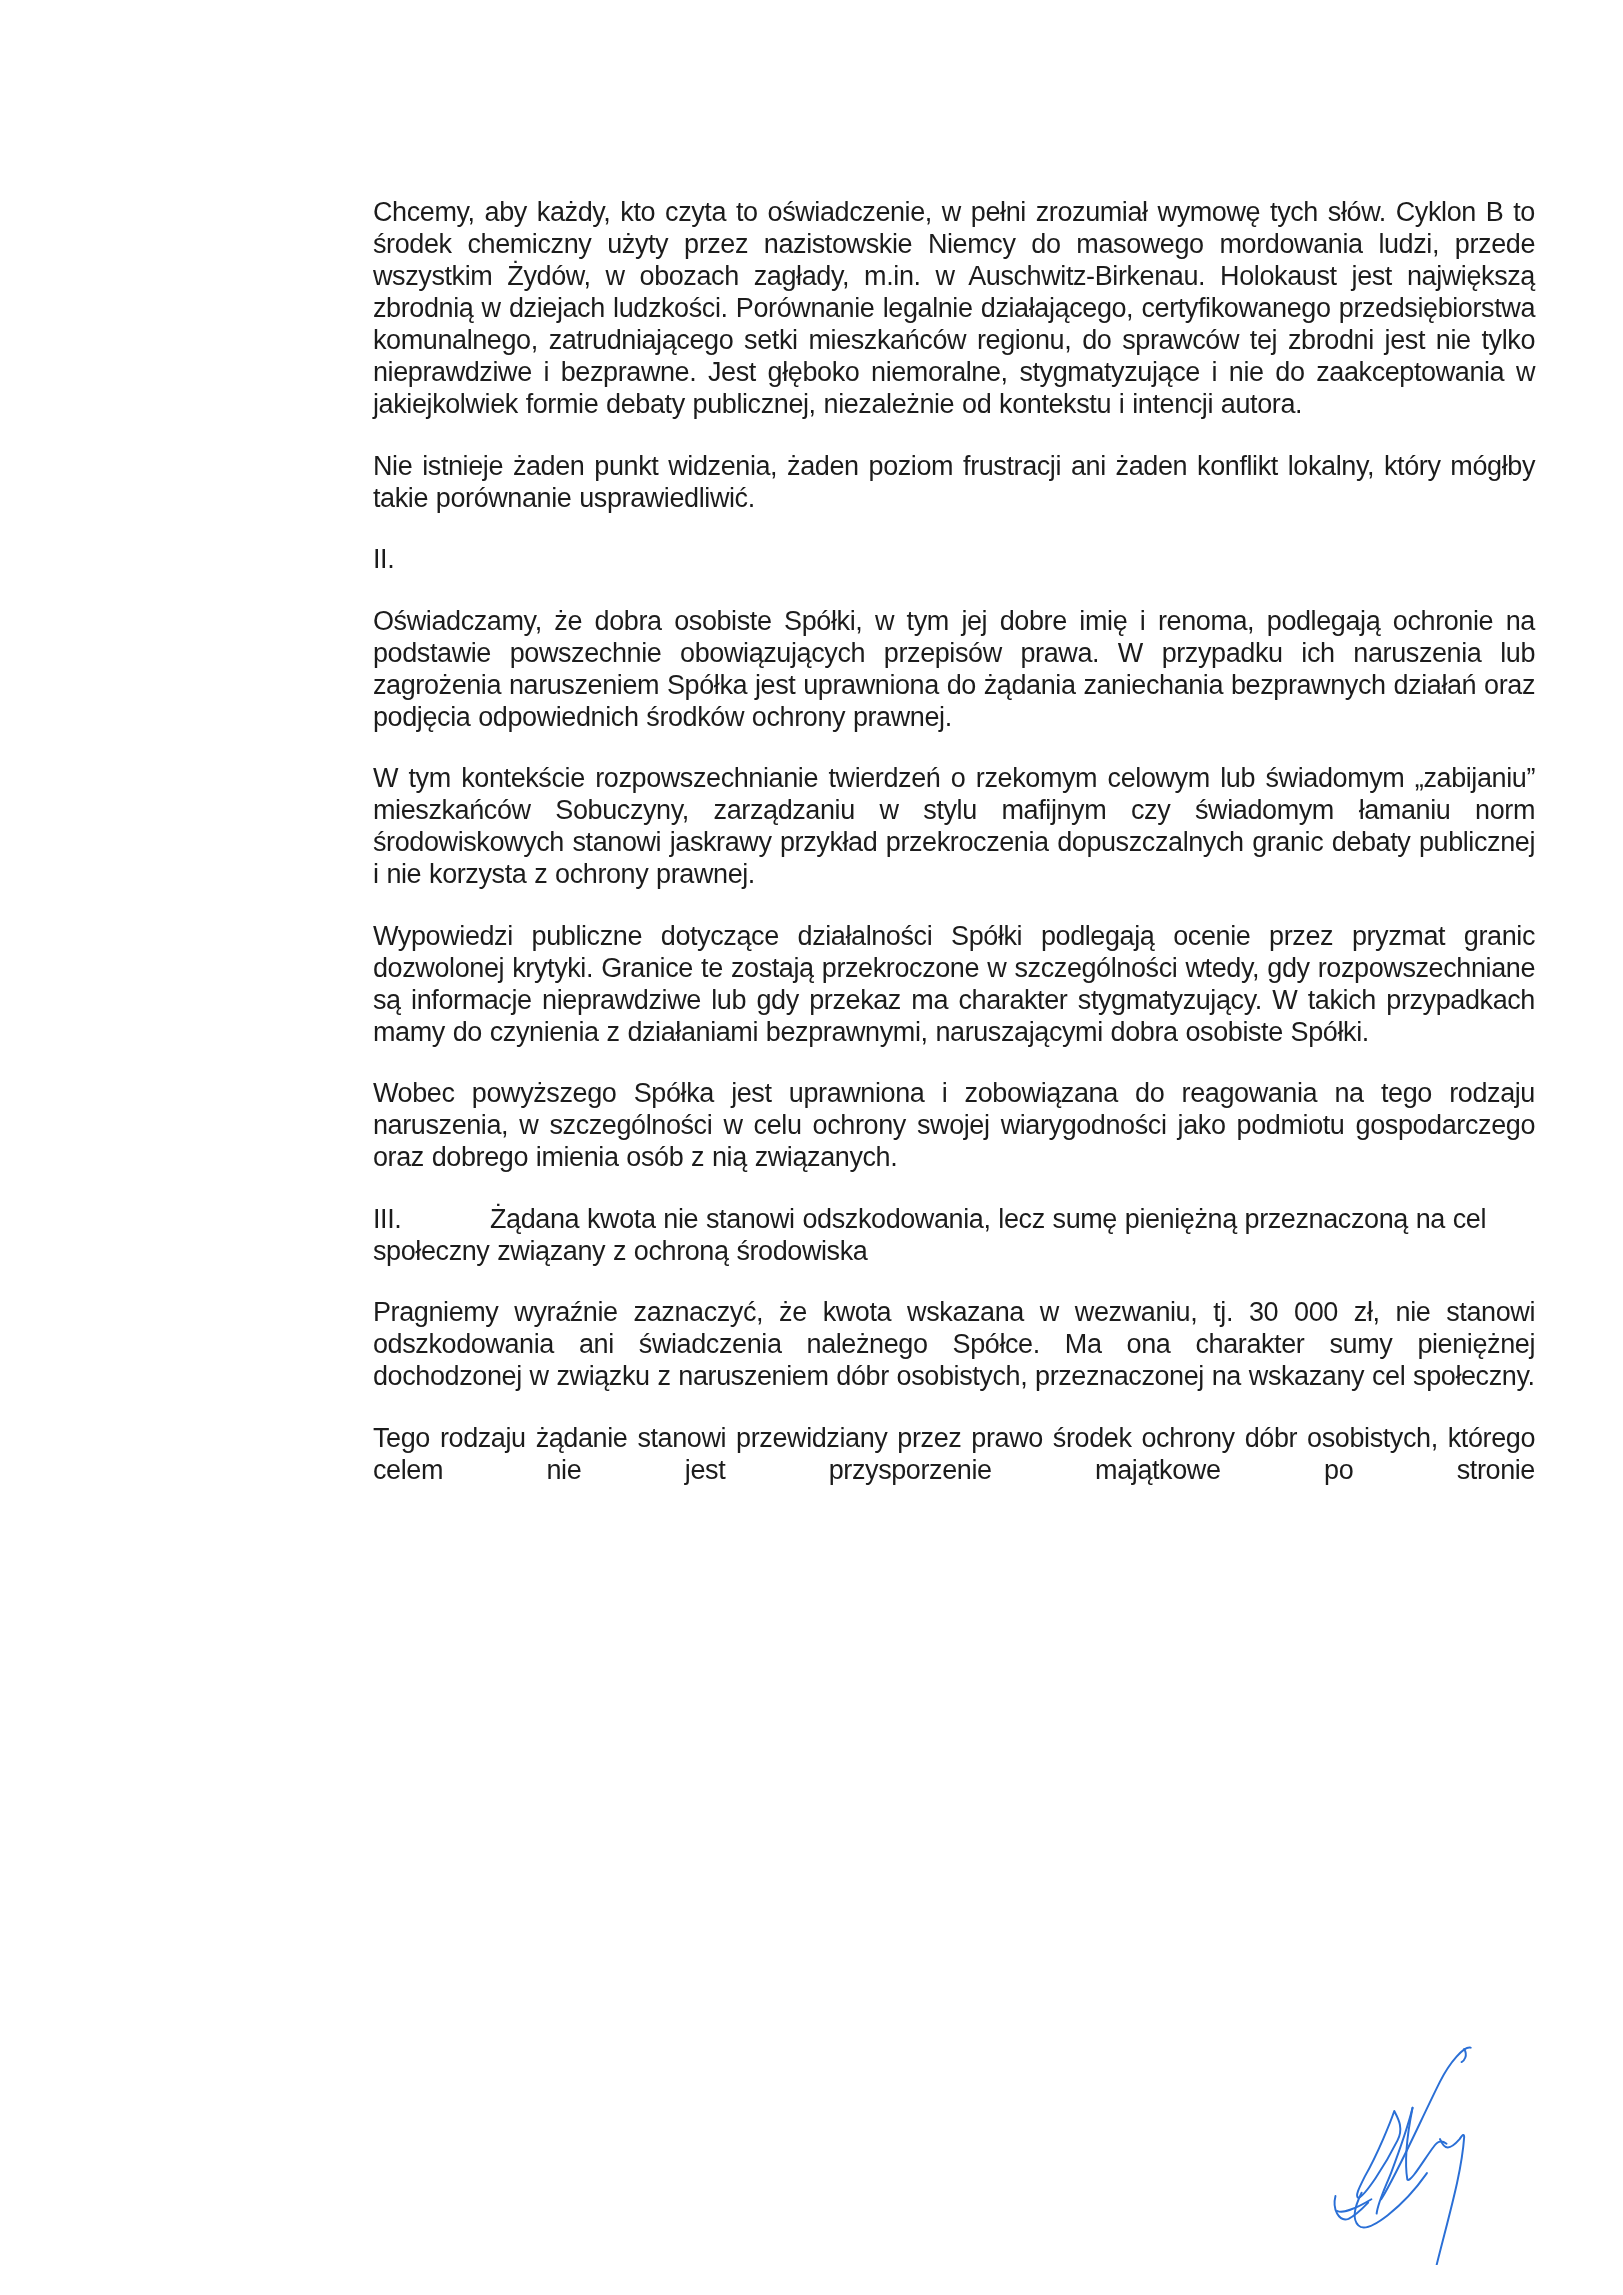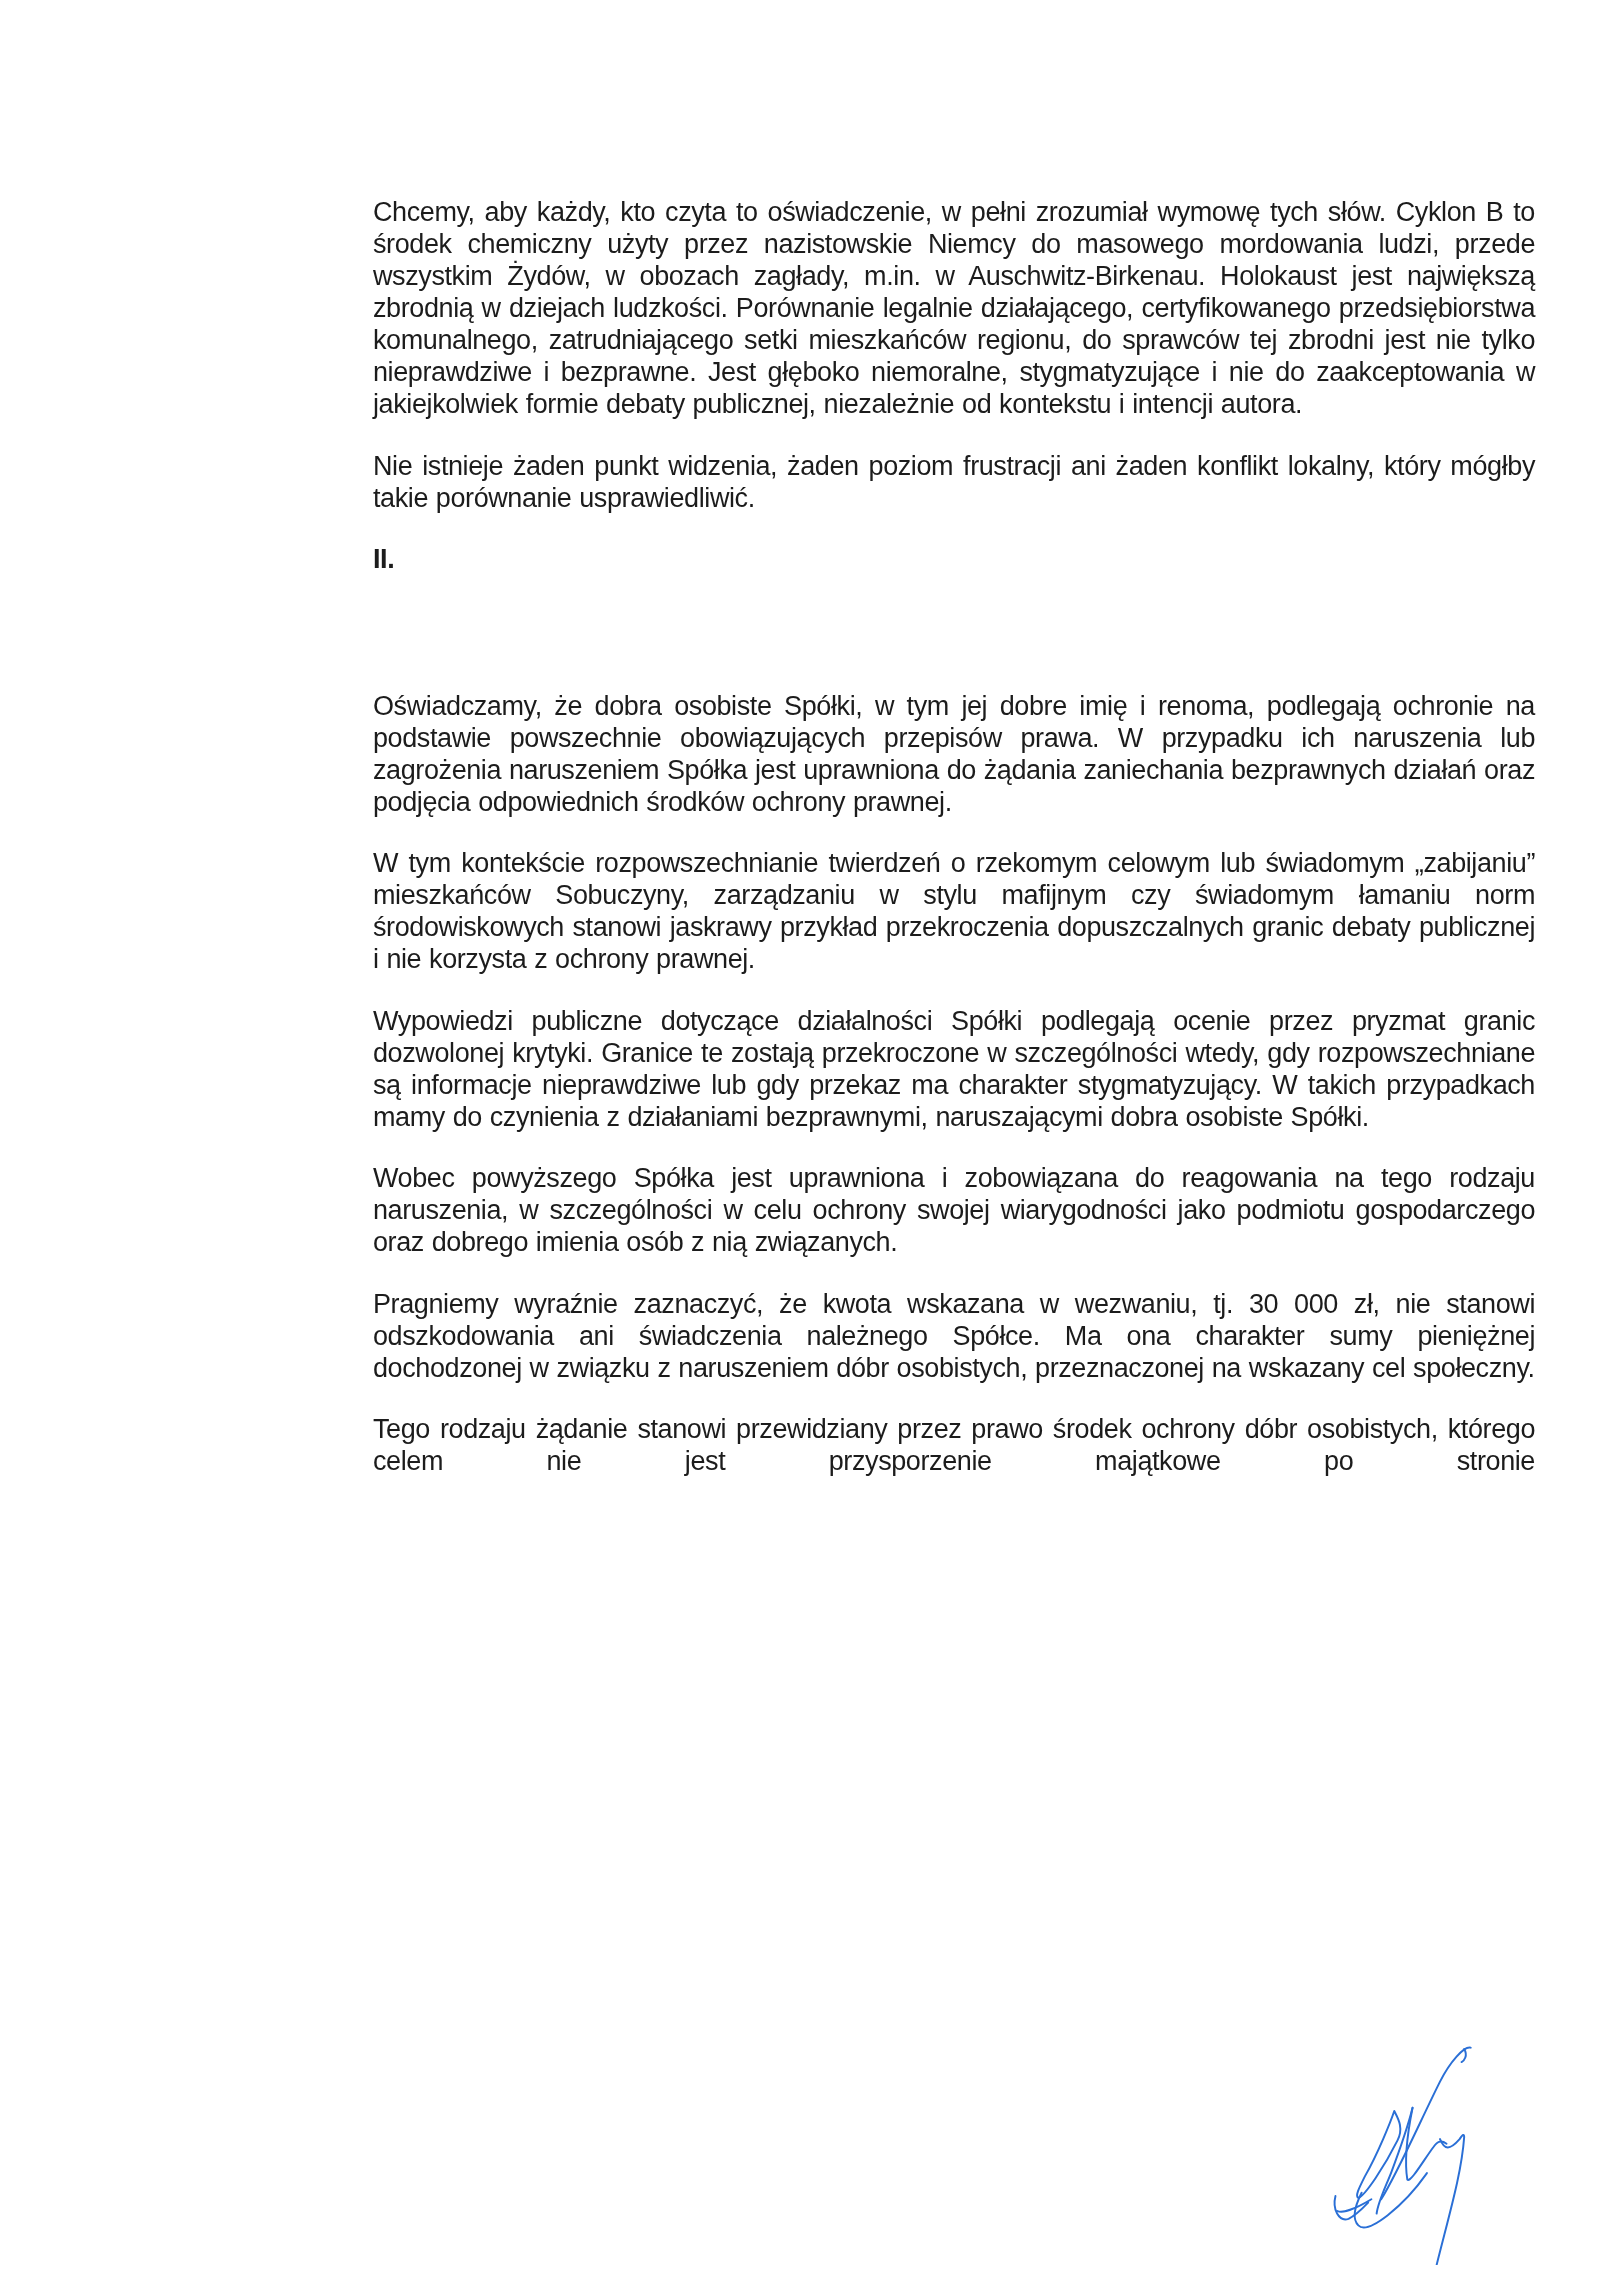--- a/index.html
+++ b/index.html
@@ -17,23 +17,22 @@
     word-spacing: 0.7px;
   }
   .para {
     margin: 0 0 29.5px 0;
     text-align: justify;
     text-align-last: left;
   }
   .para.full-last { text-align-last: justify; }
   .heading {
     display: flex;
-    font-weight: bold;
+    font-weight: normal;
     margin: 0 0 29.5px 0;
-    flex-direction: column;
   }
   .heading .num {
     width: 117px;
     flex: 0 0 117px;
   }
   .heading .title { flex: 1; }
   .heading.multiline {
     display: block;
   }
   .heading.multiline .num {
@@ -62,20 +61,23 @@
   </div>
 
   <p class="para">Oświadczamy, że dobra osobiste Spółki, w tym jej dobre imię i renoma, podlegają ochronie na podstawie powszechnie obowiązujących przepisów prawa. W przypadku ich naruszenia lub zagrożenia naruszeniem Spółka jest uprawniona do żądania zaniechania bezprawnych działań oraz podjęcia odpowiednich środków ochrony prawnej.</p>
 
   <p class="para">W tym kontekście rozpowszechnianie twierdzeń o rzekomym celowym lub świadomym „zabijaniu” mieszkańców Sobuczyny, zarządzaniu w stylu mafijnym czy świadomym łamaniu norm środowiskowych stanowi jaskrawy przykład przekroczenia dopuszczalnych granic debaty publicznej i nie korzysta z ochrony prawnej.</p>
 
   <p class="para">Wypowiedzi publiczne dotyczące działalności Spółki podlegają ocenie przez pryzmat granic dozwolonej krytyki. Granice te zostają przekroczone w szczególności wtedy, gdy rozpowszechniane są informacje nieprawdziwe lub gdy przekaz ma charakter stygmatyzujący. W takich przypadkach mamy do czynienia z działaniami bezprawnymi, naruszającymi dobra osobiste Spółki.</p>
 
   <p class="para">Wobec powyższego Spółka jest uprawniona i zobowiązana do reagowania na tego rodzaju naruszenia, w szczególności w celu ochrony swojej wiarygodności jako podmiotu gospodarczego oraz dobrego imienia osób z nią związanych.</p>
 
+  <div class="heading multiline">
+    <span class="num">III.</span><span class="title">Żądana kwota nie stanowi odszkodowania, lecz sumę pieniężną przeznaczoną na cel społeczny związany z ochroną środowiska</span>
+  </div>
 
   <p class="para">Pragniemy wyraźnie zaznaczyć, że kwota wskazana w wezwaniu, tj. 30 000 zł, nie stanowi odszkodowania ani świadczenia należnego Spółce. Ma ona charakter sumy pieniężnej dochodzonej w związku z naruszeniem dóbr osobistych, przeznaczonej na wskazany cel społeczny.</p>
 
   <p class="para full-last">Tego rodzaju żądanie stanowi przewidziany przez prawo środek ochrony dóbr osobistych, którego celem nie jest przysporzenie majątkowe po stronie</p>
 
 </div>
 
 <svg class="signature" viewBox="0 0 300 340" xmlns="http://www.w3.org/2000/svg">
   <g fill="none" stroke="#2a6fd6" stroke-width="3" stroke-linecap="round" stroke-linejoin="round">
     <path d="M 272 8 C 262 5, 240 30, 225 60 C 195 120, 160 200, 135 240"></path>

